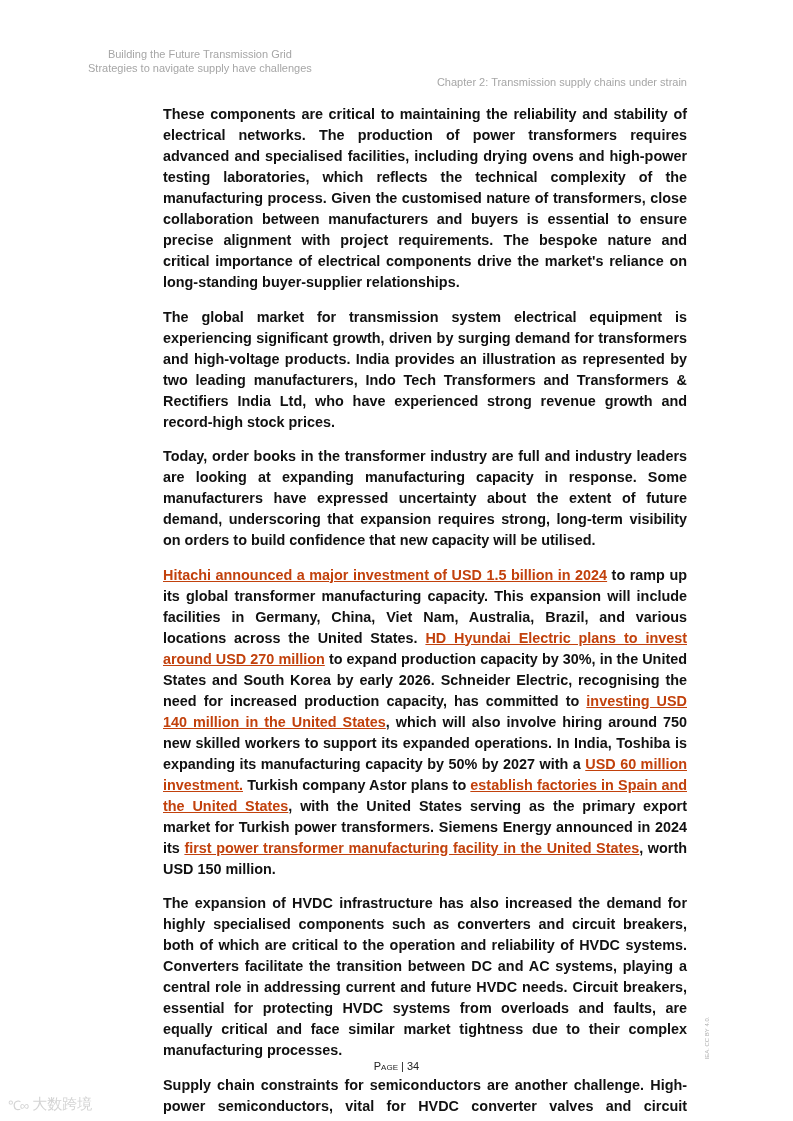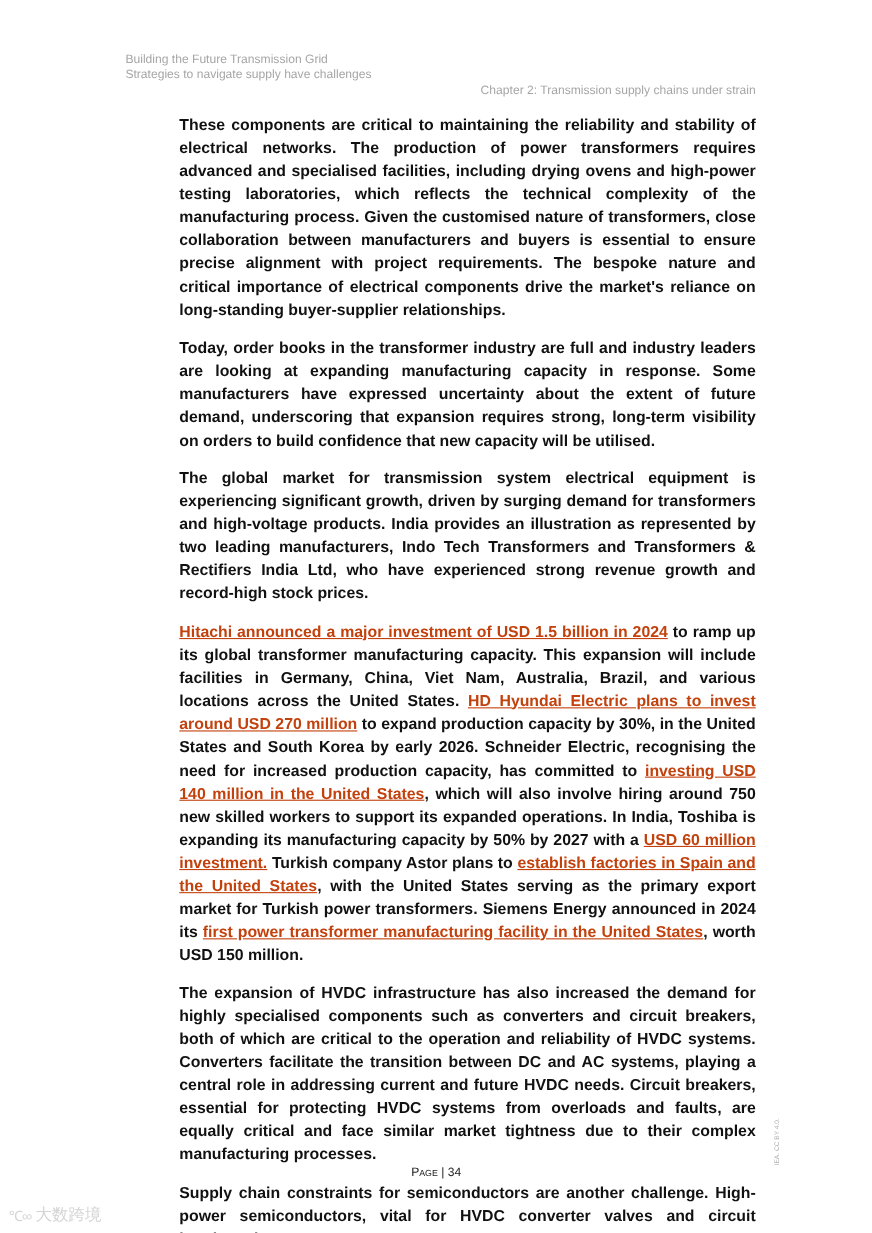--- a/index.html
+++ b/index.html
@@ -10,25 +10,26 @@
     body {
       width: 793px;
       height: 1121px;
       position: relative;
       overflow: hidden;
       font-family: "Liberation Sans", sans-serif;
       color: #111111;
     }
     .header-left {
       position: absolute;
-      left: 114px;
+      left: 88px;
       top: 47px;
       font-size: 11px;
       line-height: 14px;
       color: #a6a6a6;
+      text-align: center;
     }
     .header-right {
       position: absolute;
       right: 106px;
       top: 47px;
       font-size: 11px;
       line-height: 14px;
       color: #a6a6a6;
       text-align: right;
       margin-top: 28px;
@@ -96,22 +97,22 @@
 <body>
 
 <div class="header-left">
   <div>Building the Future Transmission Grid</div>
   <div>Strategies to navigate supply have challenges</div>
 </div>
 <div class="header-right">Chapter 2: Transmission supply chains under strain</div>
 
 <div class="body-text">
   <p>These components are critical to maintaining the reliability and stability of electrical networks. The production of power transformers requires advanced and specialised facilities, including drying ovens and high-power testing laboratories, which reflects the technical complexity of the manufacturing process. Given the customised nature of transformers, close collaboration between manufacturers and buyers is essential to ensure precise alignment with project requirements. The bespoke nature and critical importance of electrical components drive the market's reliance on long-standing buyer-supplier relationships.</p>
+  <p>The global market for transmission system electrical equipment is experiencing significant growth, driven by surging demand for transformers and high-voltage products. India provides an illustration as represented by two leading manufacturers, Indo Tech Transformers and Transformers &amp; Rectifiers India Ltd, who have experienced strong revenue growth and record-high stock prices.</p>
   <p>Today, order books in the transformer industry are full and industry leaders are looking at expanding manufacturing capacity in response. Some manufacturers have expressed uncertainty about the extent of future demand, underscoring that expansion requires strong, long-term visibility on orders to build confidence that new capacity will be utilised.</p>
-  <p>The global market for transmission system electrical equipment is experiencing significant growth, driven by surging demand for transformers and high-voltage products. India provides an illustration as represented by two leading manufacturers, Indo Tech Transformers and Transformers &amp; Rectifiers India Ltd, who have experienced strong revenue growth and record-high stock prices.</p>
   <p><a class="doc-link">Hitachi announced a major investment of USD 1.5 billion in 2024</a><span> to ramp up its global transformer manufacturing capacity. This expansion will include facilities in Germany, China, Viet Nam, Australia, Brazil, and various locations across the United States. </span><a class="doc-link">HD Hyundai Electric plans to invest around USD 270 million</a><span> to expand production capacity by 30%, in the United States and South Korea by early 2026. Schneider Electric, recognising the need for increased production capacity, has committed to </span><a class="doc-link">investing USD 140 million in the United States</a><span>, which will also involve hiring around 750 new skilled workers to support its expanded operations. In India, Toshiba is expanding its manufacturing capacity by 50% by 2027 with a </span><a class="doc-link">USD 60 million investment.</a><span> Turkish company Astor plans to </span><a class="doc-link">establish factories in Spain and the United States</a><span>, with the United States serving as the primary export market for Turkish power transformers. Siemens Energy announced in 2024 its </span><a class="doc-link">first power transformer manufacturing facility in the United States</a><span>, worth USD 150 million.</span></p>
   <p>The expansion of HVDC infrastructure has also increased the demand for highly specialised components such as converters and circuit breakers, both of which are critical to the operation and reliability of HVDC systems. Converters facilitate the transition between DC and AC systems, playing a central role in addressing current and future HVDC needs. Circuit breakers, essential for protecting HVDC systems from overloads and faults, are equally critical and face similar market tightness due to their complex manufacturing processes.</p>
   <p>Supply chain constraints for semiconductors are another challenge. High-power semiconductors, vital for HVDC converter valves and circuit breakers, have</p>
 </div>
 
 <div class="license">IEA. CC BY 4.0.</div>
 
 <div class="footer-page"><span class="small-caps">Page</span><span> | </span><span>34</span></div>
 
 <div class="watermark">

